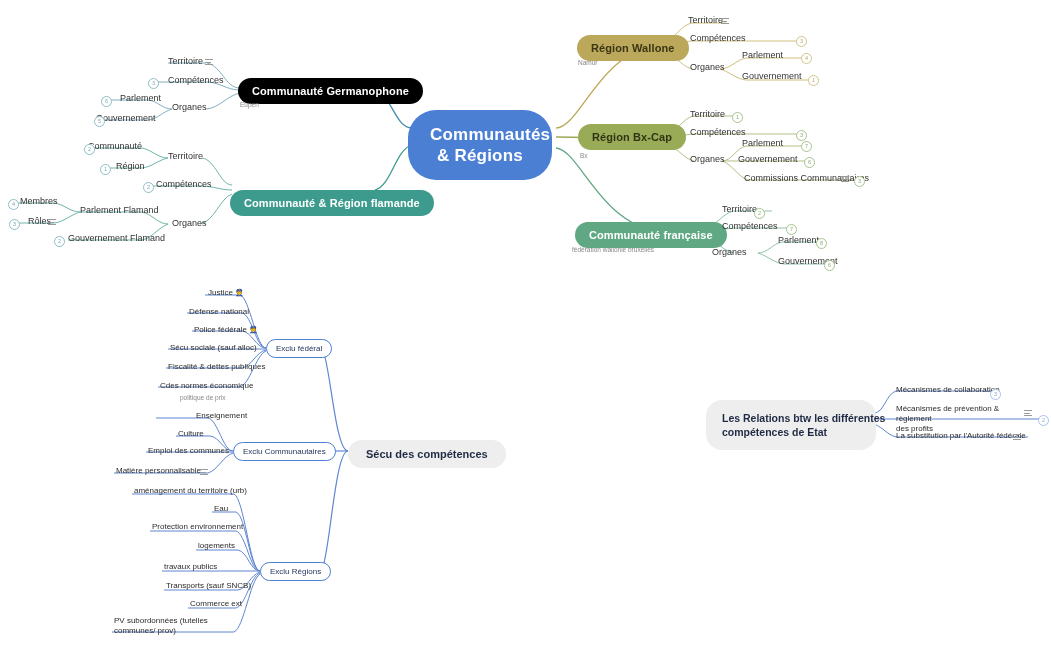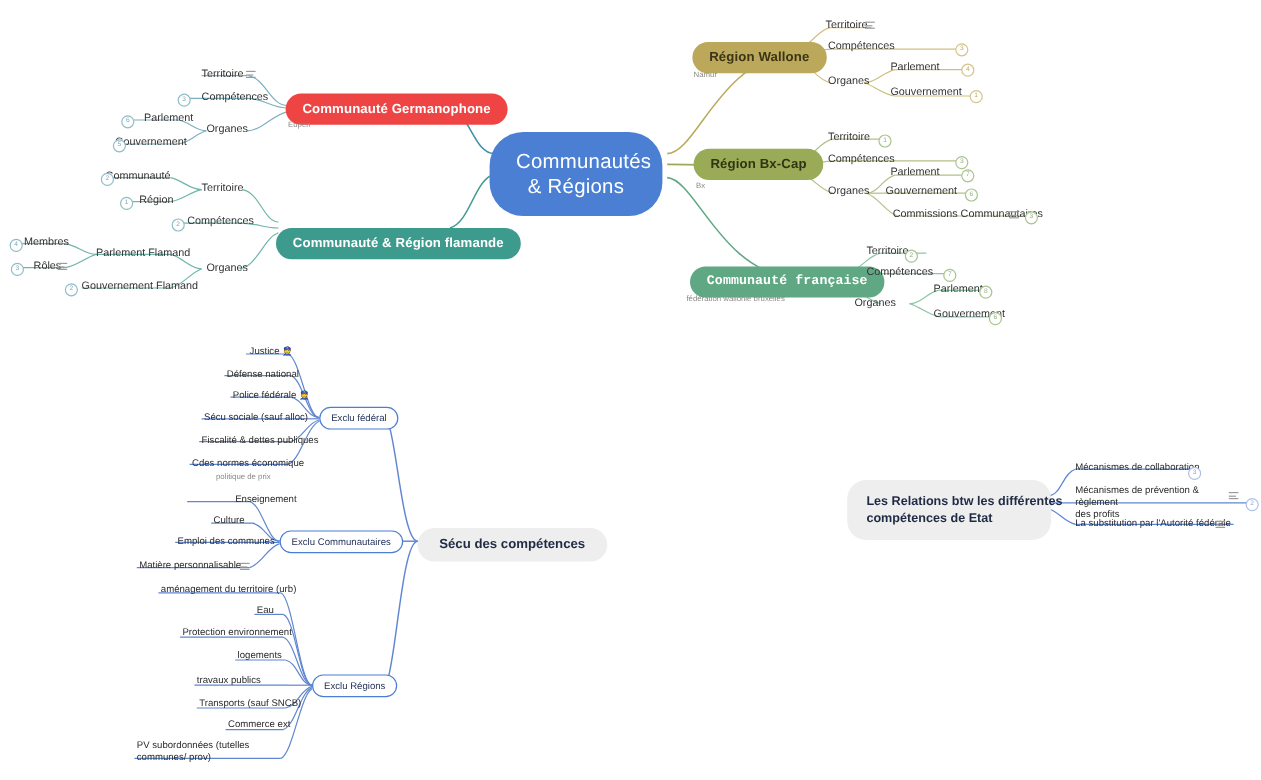--- a/index.html
+++ b/index.html
@@ -12,34 +12,34 @@
     position:relative;
   }
   #canvas{position:absolute;left:0;top:0;width:1051px;height:650px;}
   svg.links{position:absolute;left:0;top:0;width:1051px;height:650px;pointer-events:none;}
 
   .node{position:absolute;white-space:nowrap;}
 
   
   .root{
     background:#4a7fd4;color:#fff;border-radius:28px;
-    font-size:17px;font-weight:normal;line-height:21px;
+    font-size:17px;font-weight:bold;line-height:21px;
     text-align:center;padding:14px 22px;letter-spacing:.2px;
   }
 
   
   .pill{
     border-radius:14px;color:#fff;font-size:11px;font-weight:bold;
     padding:7px 14px;text-align:center;letter-spacing:.1px;
   }
-  .pill.germ{background:#ef4444;}
+  .pill.germ{background:#000000;}
   .pill.flam{background:#3d9b8e;margin-top:11px;}
   .pill.wallone{background:#bba85a;color:#3b3515;}
   .pill.bxcap{background:#9aab58;color:#2f3512;}
-  .pill.franc{background:#5fa883;color:#fff;font-family:Liberation Mono, monospace;}
+  .pill.franc{background:#5fa883;color:#fff;}
 
   
   .leaf{
     font-size:9px;color:#333;line-height:11px;
   }
   .tagplain{font-size:6.5px;color:#888;}
 
   
   .badge{
     position:absolute;width:9px;height:9px;border-radius:50%;

